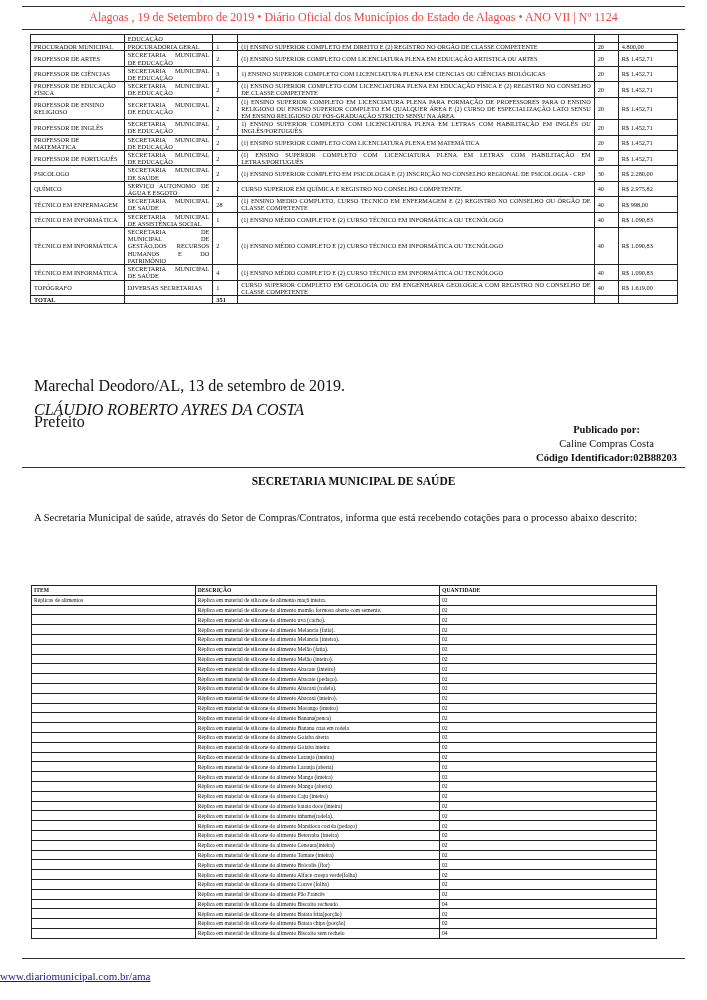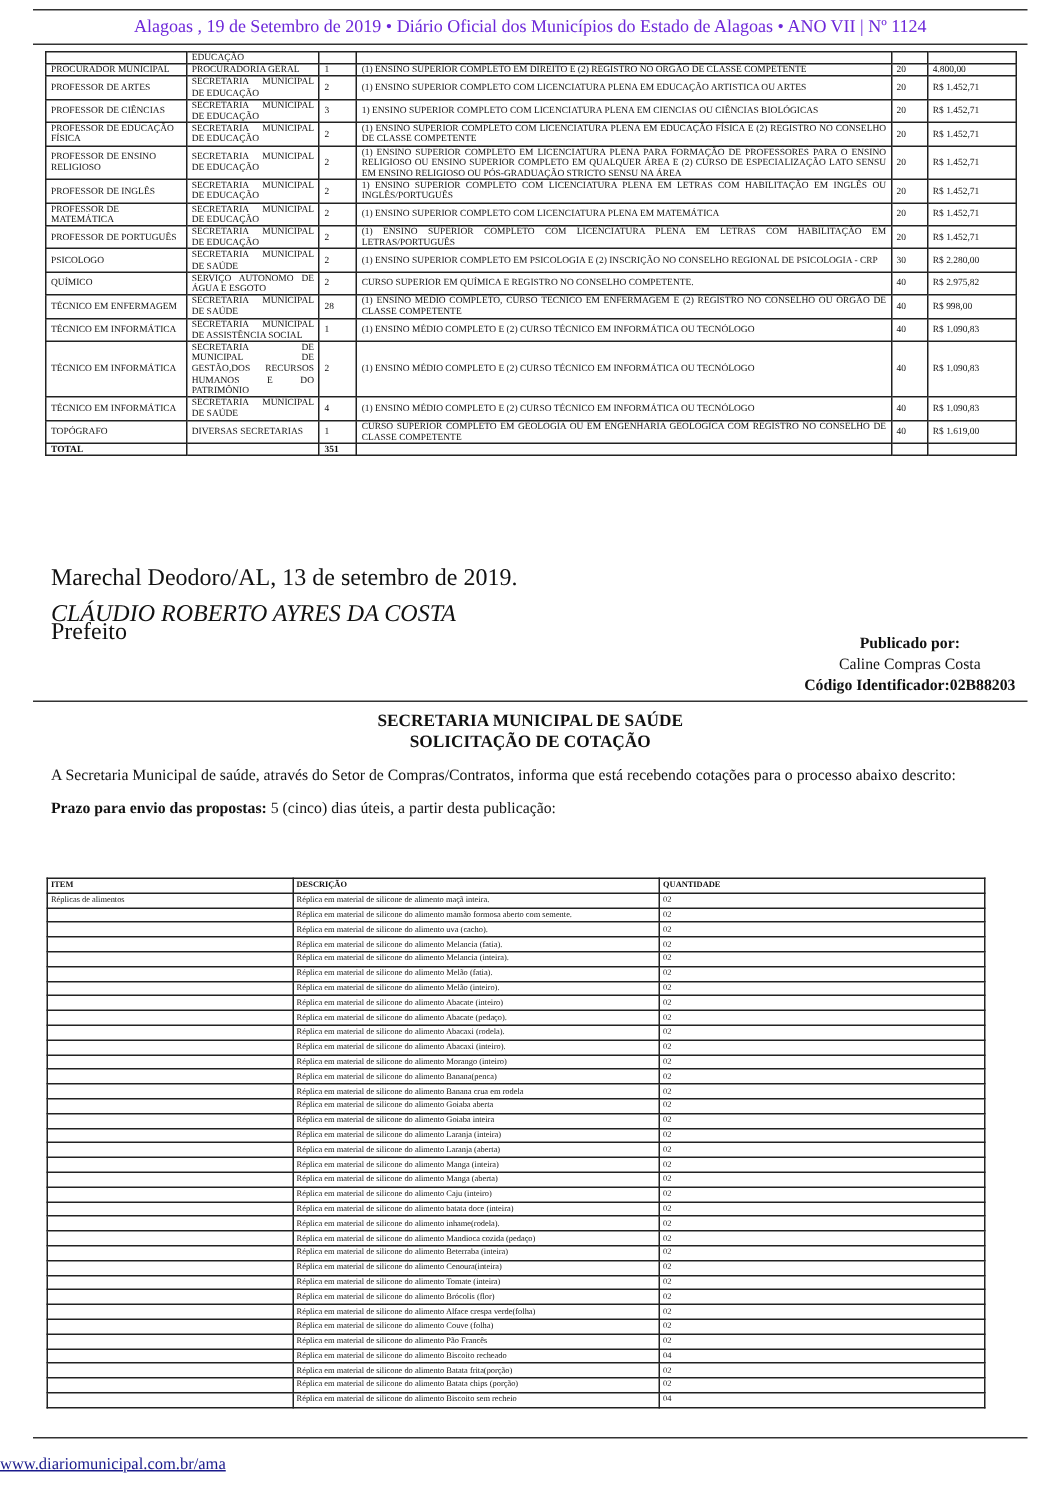--- a/index.html
+++ b/index.html
@@ -1,19 +1,19 @@
 <!DOCTYPE html>
 <html><head>
 <meta charset="utf-8">
 <style>
   html, body { margin: 0; padding: 0; background: #ffffff; }
   body { width: 707px; height: 1000px; position: relative; overflow: hidden;
          font-family: "Liberation Serif", "DejaVu Serif", serif; color: #111; }
   .hdr-line { position: absolute; left: 22px; right: 22px; height: 0; border-top: 1.5px solid #333; }
-  .hdr { position: absolute; top: 10px; left: 0; right: 0; text-align: center; font-size: 12px; color: #6d28d9; }
+  .hdr { position: absolute; top: 10px; left: 0; right: 0; text-align: center; font-size: 12px; color: #ef4444; }
   table { border-collapse: collapse; }
   .t1 { position: absolute; left: 30px; top: 34px; width: 648px; font-size: 6.3px; }
   .t1 td { border: 1px solid #222; padding: 0 3px; vertical-align: middle; line-height: 7.2px; }
   .t1 td.cargo { width: 98px; }
   .t1 td.sec { width: 90px; text-align: justify; }
   .t1 td.vag { width: 20px; }
   .t1 td.req { width: 425px; text-align: justify; }
   .t1 td.ch { width: 20px; }
   .t1 td.sal { width: 60px; }
   .t1 tr.total td { font-weight: bold; }
@@ -188,27 +188,25 @@
 <div class="pub">
   <div class="b">Publicado por:</div>
   <div>Caline Compras Costa</div>
   <div class="b">Código Identificador:02B88203</div>
 </div>
 
 <div class="hdr-line" style="top:467px; border-top-width:1px;"></div>
 
 <div class="sec-title">
   <div>SECRETARIA MUNICIPAL DE SAÚDE</div>
-  <div>SOLICITAÇÃO DE COTAÇÃO</div>
 </div>
 
 <div class="intro" style="top:512px">A Secretaria Municipal de saúde, através do Setor de Compras/Contratos, informa que está recebendo cotações para o processo abaixo descrito:</div>
 
 <div class="proc">
-  <div><b>Prazo para envio das propostas:</b><span> 5 (cinco) dias úteis, a partir desta publicação:</span></div>
 </div>
 
 <table class="t2">
   <tbody id="t2-body">
     <tr class="head">
       <td class="c1">ITEM</td>
       <td class="c2">DESCRIÇÃO</td>
       <td class="c3">QUANTIDADE</td>
     </tr>
   <tr>

